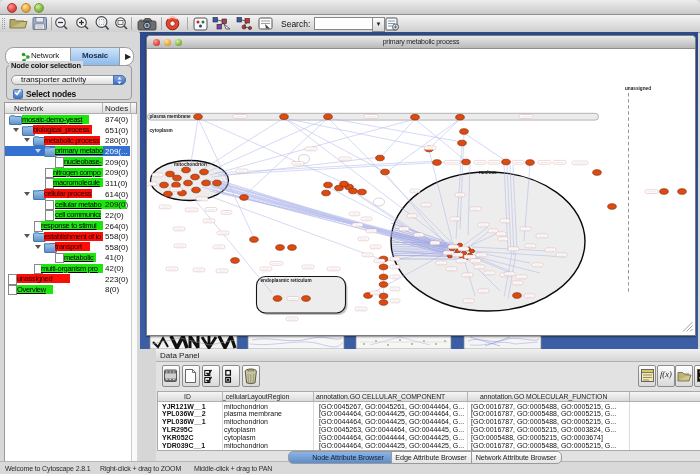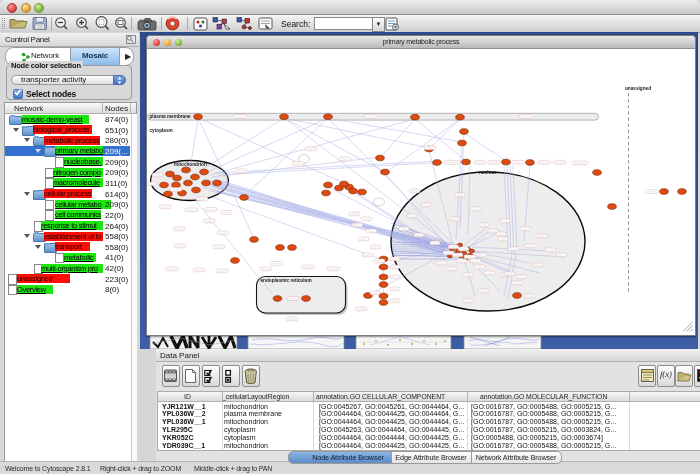--- a/index.html
+++ b/index.html
@@ -159,28 +159,20 @@
         <line x1="388" y1="8.5" x2="395" y2="8.5" stroke="#7a9ac0" stroke-width="1"></line>
         <line x1="388" y1="11" x2="392" y2="11" stroke="#7a9ac0" stroke-width="1"></line>
  <circle cx="395.5" cy="12" r="3" fill="#d8e4f2" stroke="#444" stroke-width="0.8"></circle>
         <path d="M394 12 L397 12 M395.5 10.5 L395.5 13.5" stroke="#444" stroke-width="0.7"></path>
 </svg>
 <span class="searchlbl">Search:</span>
       <div class="searchfield"></div>
       <div class="searchbtn">▼</div>
     </div>
 <div id="cpanel" class="abs">
-<div class="ptitle">
-        <span>Control Panel</span>
-<svg style="position:absolute;right:3px;top:2px" width="10" height="9">
-          <rect x="0.5" y="0.5" width="9" height="8" fill="none" stroke="#777" stroke-width="0.8"></rect>
-          <circle cx="3.4" cy="3.2" r="2" fill="none" stroke="#777" stroke-width="0.9"></circle>
-          <line x1="4.8" y1="4.6" x2="7.5" y2="7.2" stroke="#777" stroke-width="1"></line>
-        </svg>
-      </div>
 <div id="tabs">
  <svg style="position:absolute;left:15px;top:4px" width="10" height="10">
           <circle cx="2.5" cy="2.5" r="1.8" fill="#2ca02c"></circle>
           <circle cx="7" cy="5" r="1.8" fill="#2ca02c"></circle>
           <circle cx="3" cy="8.5" r="1.8" fill="#2ca02c"></circle>
           <line x1="2.5" y1="2.5" x2="7" y2="5" stroke="#2ca02c" stroke-width="0.8"></line>
           <line x1="7" y1="5" x2="3" y2="8.5" stroke="#2ca02c" stroke-width="0.8"></line>
         </svg>
  <div class="seg" style="left:25px;top:3px;">Network</div>
  <div class="seg mosaic">
@@ -251,21 +243,21 @@
             <span class="num">311(0)</span>
           </div>
 <div class="trow" style="top:74.55px">
             <div class="tri" style="left:18.5px"></div>
             <div class="fold" style="left:28px"></div>
             <div class="chip r" style="left:39px;width:48px">cellular process</div>
             <span class="num">614(0)</span>
           </div>
 <div class="trow" style="top:85.2px">
             <div class="file" style="left:40px"></div>
-            <div class="chip g" style="left:50px;width:56px">cellular metabo</div>
+            <div class="chip g" style="left:50px;width:71px">cellular metabo</div>
             <span class="num">209(0)</span>
           </div>
 <div class="trow" style="top:95.85px">
             <div class="file" style="left:40px"></div>
             <div class="chip g" style="left:50px;width:46px">cell communicat</div>
             <span class="num">22(0)</span>
           </div>
 <div class="trow" style="top:106.5px">
             <div class="file" style="left:28.5px"></div>
             <div class="chip g" style="left:36px;width:62px">response to stimul</div>

